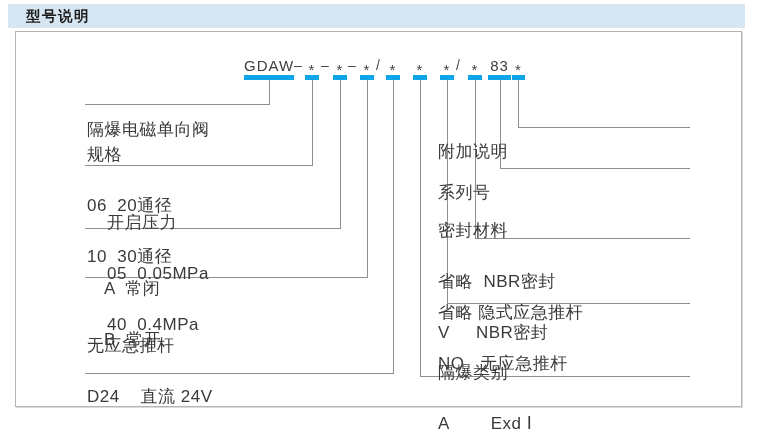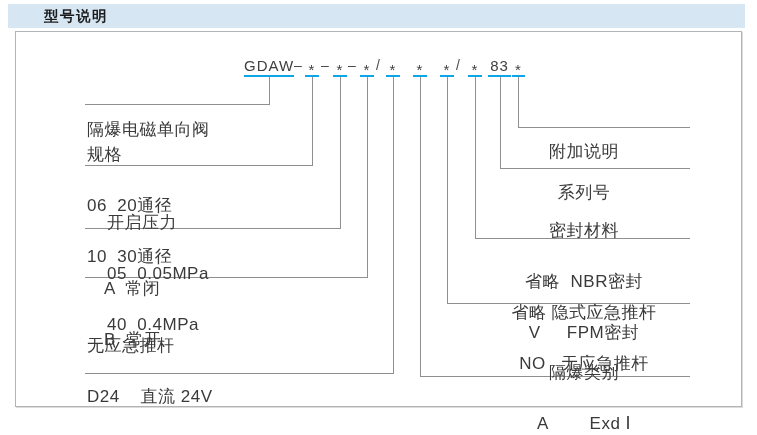--- a/index.html
+++ b/index.html
@@ -7,32 +7,32 @@
     position:relative;width:757px;height:435px;overflow:hidden;
     font-family:"Liberation Sans","DejaVu Sans",sans-serif;
     color:#3a3a3a;background:#ffffff;
   }
   .header-bar{
     position:absolute;left:8px;top:4px;width:737px;height:24px;
     background:#d6e6f2;display:flex;align-items:center;
   }
   .header-title{
     font-size:14.5px;font-weight:bold;color:#1c1c1c;
-    letter-spacing:1.5px;padding-left:36px;
+    letter-spacing:1.5px;padding-left:18px;
   }
   .diagram-box{
     position:absolute;left:15px;top:31px;width:725px;height:374px;
     border:1px solid #b4b4b4;background:#ffffff;
     box-shadow:1px 1px 0 #dcdcdc;
   }
   svg.lines{position:absolute;left:0;top:0;pointer-events:none;}
   svg.lines polyline{fill:none;stroke:#8f8f8f;stroke-width:1;}
   .code-part{
     position:absolute;top:57px;height:18px;line-height:17px;
-    border-bottom:2px solid #0ea5e9;text-align:center;
+    border-bottom:5px solid #0ea5e9;text-align:center;
     font-size:15px;letter-spacing:1px;color:#3f3f3f;white-space:pre;
   }
   .code-part.ast{line-height:25px;font-size:15px;}
   .code-sep{
     position:absolute;top:57px;height:18px;line-height:17px;width:8px;
     text-align:center;font-size:14px;color:#4a4a4a;
   }
   .p0{left:244px;width:50px;}
   .p1{left:305px;width:14px;}
   .p2{left:333px;width:14px;}
@@ -45,21 +45,21 @@
   .p9{left:512px;width:13px;}
   .s0{left:294px;}
   .s1{left:321px;}
   .s2{left:348px;}
   .s3{left:374px;}
   .s4{left:454px;}
   .label-block{
     position:absolute;font-size:17px;line-height:17px;
     white-space:pre;color:#3a3a3a;letter-spacing:0.5px;
   }
-  .label-block.right{text-align:center;width:252px;left:458px;}
+  .label-block.right{text-align:left;width:252px;left:438px;}
   .lb0{left:87px;top:87px;}
   .lb1{left:87px;top:112px;}
   .lb2{left:87px;top:180px;margin-left:20px;}
   .lb3{left:78px;top:246px;margin-left:26px;}
   .lb4{left:87px;top:303px;}
   .rb0{top:109px;}
   .rb1{top:150px;}
   .rb2{top:188px;}
   .rb3{top:270px;}
   .rb4{top:330px;}
@@ -130,21 +130,21 @@
 
   <div class="label-block right rb0">
     <div>附加说明</div>
   </div>
   <div class="label-block right rb1">
     <div>系列号</div>
   </div>
   <div class="label-block right rb2">
     <div>密封材料</div>
     <div>省略  NBR密封</div>
-    <div>V     FPM密封</div>
+    <div>V     NBR密封</div>
   </div>
   <div class="label-block right rb3">
     <div>省略 隐式应急推杆</div>
     <div>NO   无应急推杆</div>
   </div>
   <div class="label-block right rb4">
     <div>隔爆类别</div>
     <div>A        Exd Ⅰ</div>
     
   </div>

